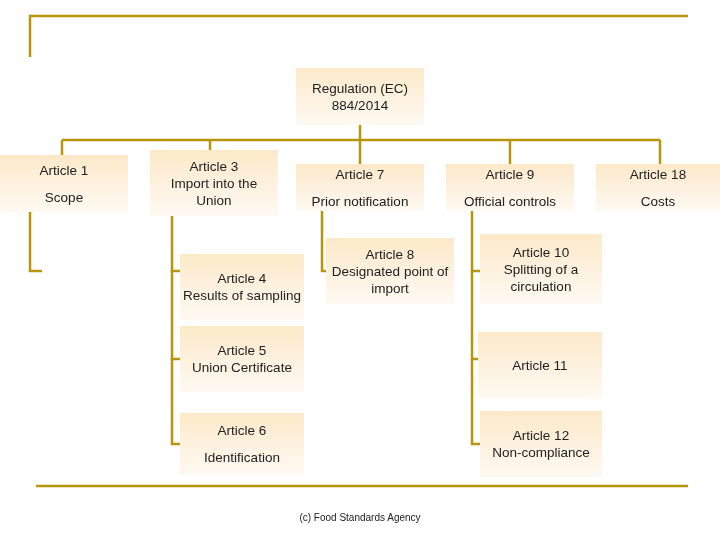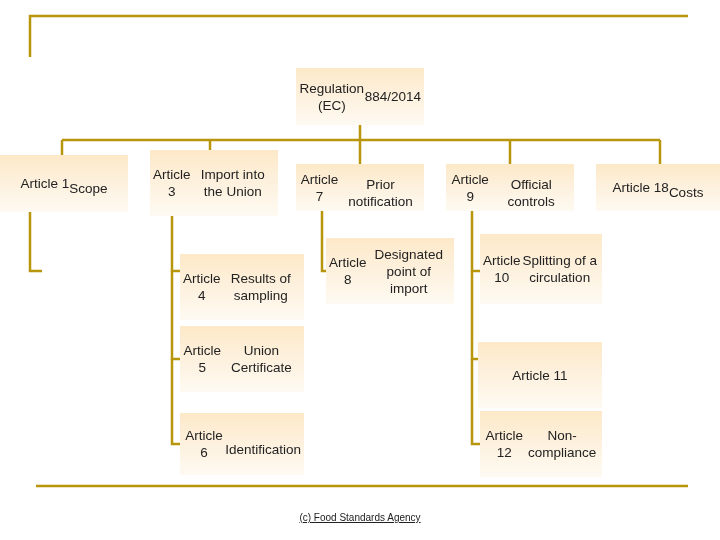--- a/index.html
+++ b/index.html
@@ -12,36 +12,35 @@
   }
   #canvas{position:absolute;left:0;top:0;width:720px;height:540px;}
   .node{
     position:absolute;
     background:linear-gradient(to bottom,#fde9c8 0%,#fdf0dc 45%,#fefaf2 100%);
     color:#222222;
     font-size:13.5px;
     line-height:17px;
     text-align:center;
     display:flex;
-    flex-direction:row;
+    flex-direction:column;
     align-items:center;
     justify-content:center;
     box-sizing:border-box;
     padding:0 3px;
   }
   .node .ttl{display:block;}
   .node .sub{display:block;}
   .node.gap .sub{margin-top:10px;}
   .credit{
     position:absolute;
     font-size:10px;
     color:#222222;
     width:100%;
     text-align:center;
-    text-decoration:underline;
   }
   svg{position:absolute;left:0;top:0;}
 </style>
 </head>
 <body>
 
 <div id="canvas">
 
   <svg width="720" height="540">
 
@@ -114,21 +113,21 @@
   <div class="node" style="left:480px;top:234px;width:122px;height:70px;">
     <span class="ttl">Article 10</span>
     <span class="sub">Splitting of a circulation</span>
   </div>
 
   <div class="node" style="left:180px;top:326px;width:124px;height:66px;">
     <span class="ttl">Article 5</span>
     <span class="sub">Union Certificate</span>
   </div>
 
-  <div class="node" style="left:478px;top:342px;width:124px;height:66px;">
+  <div class="node" style="left:478px;top:332px;width:124px;height:66px;">
     <span class="ttl">Article 11</span>
   </div>
 
   <div class="node gap" style="left:180px;top:413px;width:124px;height:62px;">
     <span class="ttl">Article 6</span>
     <span class="sub">Identification</span>
   </div>
 
   <div class="node" style="left:480px;top:411px;width:122px;height:66px;">
     <span class="ttl">Article 12</span>

